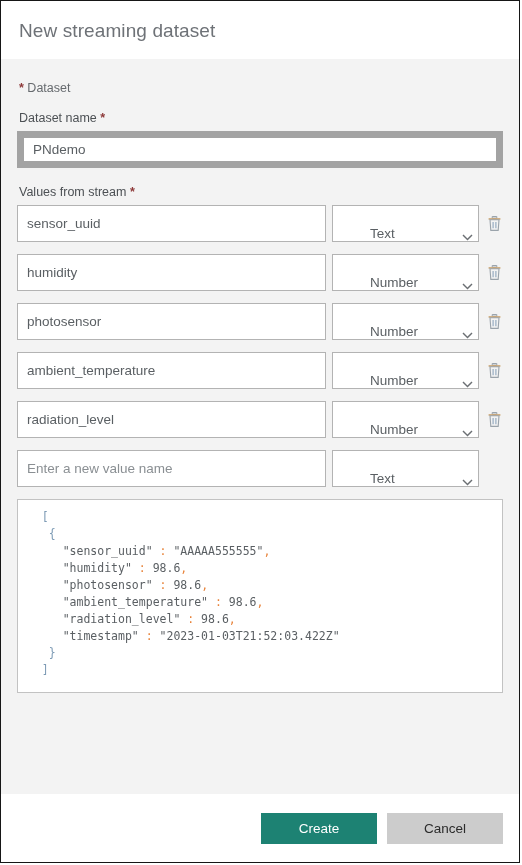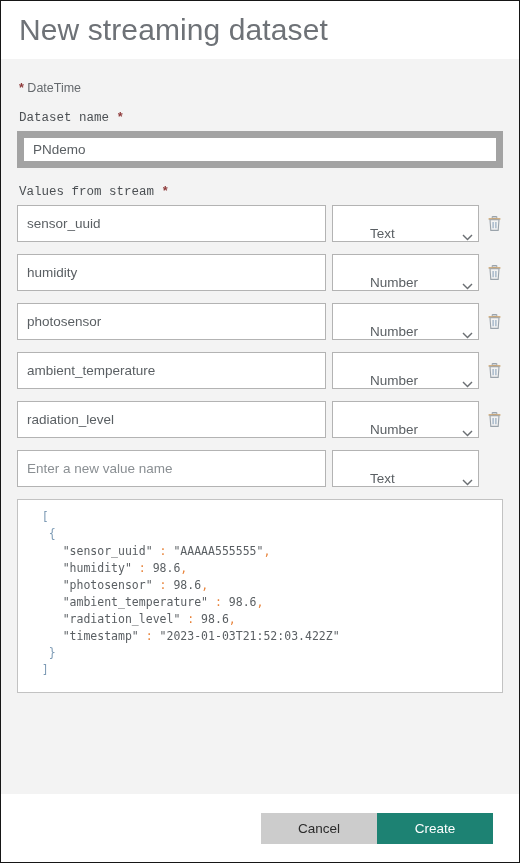--- a/index.html
+++ b/index.html
@@ -27,21 +27,21 @@
   .header {
     background: #ffffff;
     height: 58px;
     flex: 0 0 auto;
     display: flex;
     align-items: center;
     padding: 0 18px;
     box-sizing: border-box;
   }
   .header-title {
-    font-size: 30px;
+    font-size: 19px;
     font-weight: 300;
     color: #6e7277;
     letter-spacing: .1px;
     line-height: 1;
     white-space: nowrap;
   }
   
   .body {
     flex: 1 1 auto;
     background: #f3f3f3;
@@ -55,21 +55,20 @@
     margin: 6px 0 16px 2px;
   }
   .req-star {
     color: #8e3a3a;
     font-weight: 700;
   }
   .field-label {
     font-size: 12.5px;
     color: #4c5054;
     margin: 0 0 6px 2px;
-    font-family: Liberation Mono, monospace;
   }
   .text-input {
     width: 100%;
     height: 37px;
     box-sizing: border-box;
     border: 7px solid #a3a3a3;
     background: #ffffff;
     font-family: "Liberation Sans", sans-serif;
     font-size: 13.5px;
     color: #5a5f63;
@@ -208,21 +207,21 @@
 <div class="dialog">
 
   <div class="header">
     <div class="header-title">New streaming dataset</div>
   </div>
 
   <div class="body">
 
     <div class="required-note">
       <span class="req-star">*</span>
-      <span>DateTime</span>
+      <span>Dataset</span>
     </div>
 
     <div class="field-label">
       <span>Dataset name</span>
       <span class="req-star">*</span>
     </div>
 
     <input class="text-input" type="text" value="PNdemo" placeholder="Enter a dataset name" style="">
 
     <div class="section-gap"></div>
@@ -356,17 +355,17 @@
      <span class="tok-key">"ambient_temperature"</span><span class="tok-punct"> : </span><span class="tok-num">98.6</span><span class="tok-punct">,</span>
      <span class="tok-key">"radiation_level"</span><span class="tok-punct"> : </span><span class="tok-num">98.6</span><span class="tok-punct">,</span>
      <span class="tok-key">"timestamp"</span><span class="tok-punct"> : </span><span class="tok-str">"2023-01-03T21:52:03.422Z"</span>
    <span class="tok-bracket">}</span>
   <span class="tok-bracket">]</span></pre>
     </div>
 
   </div>
 
   <div class="footer">
+    <button class="btn btn-primary">Create</button>
     <button class="btn btn-secondary">Cancel</button>
-    <button class="btn btn-primary">Create</button>
   </div>
 
 </div>
 
 </body></html>

